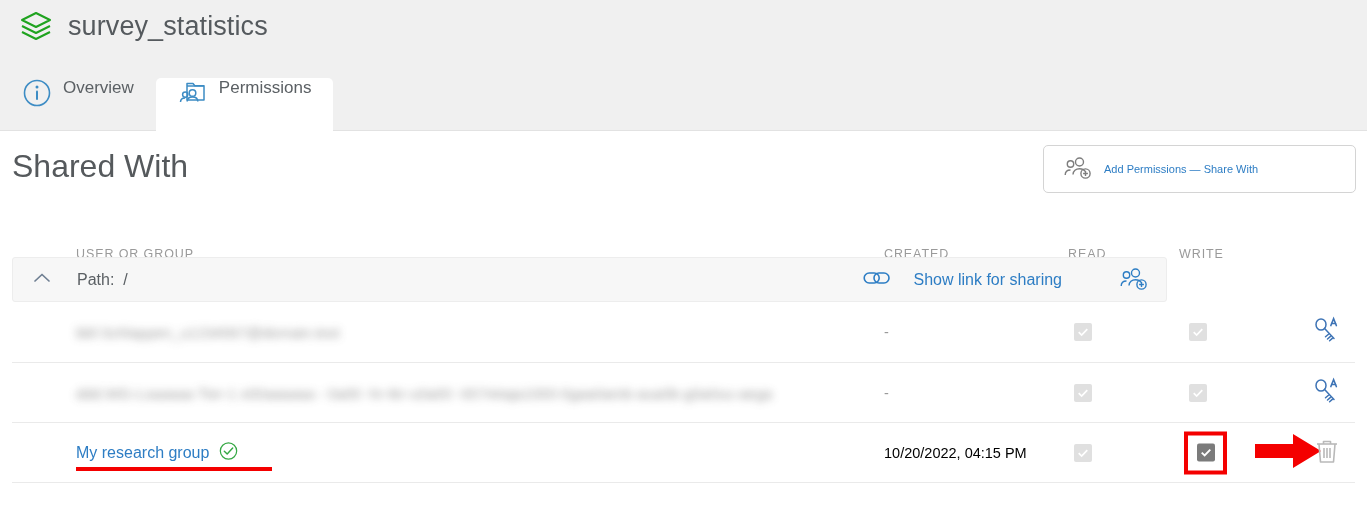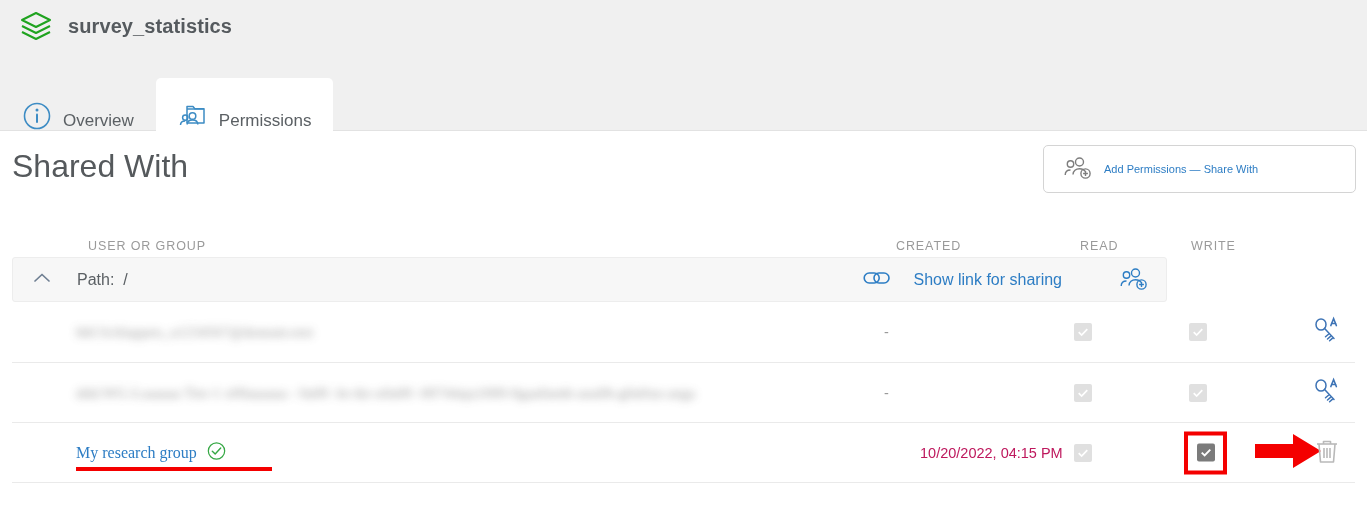--- a/index.html
+++ b/index.html
@@ -15,31 +15,31 @@
     position: absolute; left: 0; top: 0; width: 1367px; height: 131px;
     background: #f0f0f0;
     border-bottom: 1px solid #e2e2e2;
   }
   .title-row {
     position: absolute; left: 18px; top: 8px;
     display: flex; align-items: center; gap: 14px;
   }
   .layers-icon { width: 36px; height: 36px; display: block; }
   .app-title {
-    font-size: 20px; font-weight: 700; color: #555a5e;
+    font-size: 27px; font-weight: 400; color: #555a5e;
     letter-spacing: .1px; line-height: 36px;
   }
 
   
   .tabs {
     position: absolute; left: 0; top: 78px; height: 53px;
     display: flex; align-items: flex-end;
   }
   .tab {
-    height: 53px; display: flex; align-items: flex-end; gap: 11px;
+    height: 53px; display: flex; align-items: flex-start; gap: 11px;
     padding: 0 22px; cursor: pointer;
     border-top-left-radius: 5px; border-top-right-radius: 5px;
   }
   .tab.active { background: #ffffff; margin-top: 45px; }
   .tab-label { font-size: 17px; color: #5b6064; white-space: nowrap; }
   .tab-icon { width: 30px; height: 30px; display: block; flex: none; }
 
   
   .content { position: absolute; left: 0; top: 131px; width: 1367px; }
   .section-title {
@@ -54,37 +54,37 @@
     padding-left: 20px; cursor: pointer;
   }
   .add-perm-btn .label { font-size: 11px; color: #2d7dc4; white-space: nowrap; }
 
   
   .tbl { position: absolute; left: 0; top: 100px; width: 1367px; }
   .col-head {
     height: 26px; position: relative;
     font-size: 12.5px; color: #9a9a9a; letter-spacing: .9px;
   }
-  .col-head span { position: absolute; top: 8px; margin-left: 12px; }
+  .col-head span { position: absolute; top: 16px; }
   .ch-user { left: 76px; }
   .ch-created { left: 884px; }
   .ch-read { left: 1068px; }
   .ch-write { left: 1179px; }
 
   .row {
     position: relative; height: 60px;
     border-top: 1px solid #eaeaea;
     margin-left: 12px; width: 1343px;
   }
   .row.path-row {
     background: #f7f7f7; border: 1px solid #ededed; border-radius: 3px;
     height: 45px; margin-left: 12px; width: 1155px;
   }
   .cell { position: absolute; top: 50%; transform: translateY(-50%); }
-  .c-name   { left: 64px; font-family: Liberation Serif, serif; }
+  .c-name   { left: 64px; }
   .c-created{ left: 872px; }
   .c-read   { left: 1062px; }
   .c-write  { left: 1177px; }
   .c-action { left: 1300px; }
 
   .chev { position: absolute; left: 18px; top: 50%; transform: translateY(-50%); cursor: pointer; }
   .path-label { position: absolute; left: 64px; top: 50%; transform: translateY(-50%);
                 font-size: 16px; color: #5b6064; }
   .path-label b { font-weight: 400; }
   .share-link {
@@ -102,21 +102,21 @@
 
   .group-name {
     display: flex; align-items: center; gap: 10px;
     font-size: 16px; color: #2d7dc4; cursor: pointer;
   }
   .red-underline {
     position: absolute; left: 64px; top: 44px;
     width: 196px; height: 4px; background: #f40000;
   }
 
-  .created-txt { font-size: 14.5px; color: #be185d; white-space: nowrap; margin-left: 36px; }
+  .created-txt { font-size: 14.5px; color: #000000; white-space: nowrap; }
   .dash { font-size: 14.5px; color: #9a9a9a; }
 
   
   .cb {
     width: 18px; height: 18px; border-radius: 2px;
     background: #e0e0e0; display: flex; align-items: center; justify-content: center;
   }
   .cb.on-dark { background: #7b7b7b; }
   .cb svg { display: block; }
   .cb-highlight {

